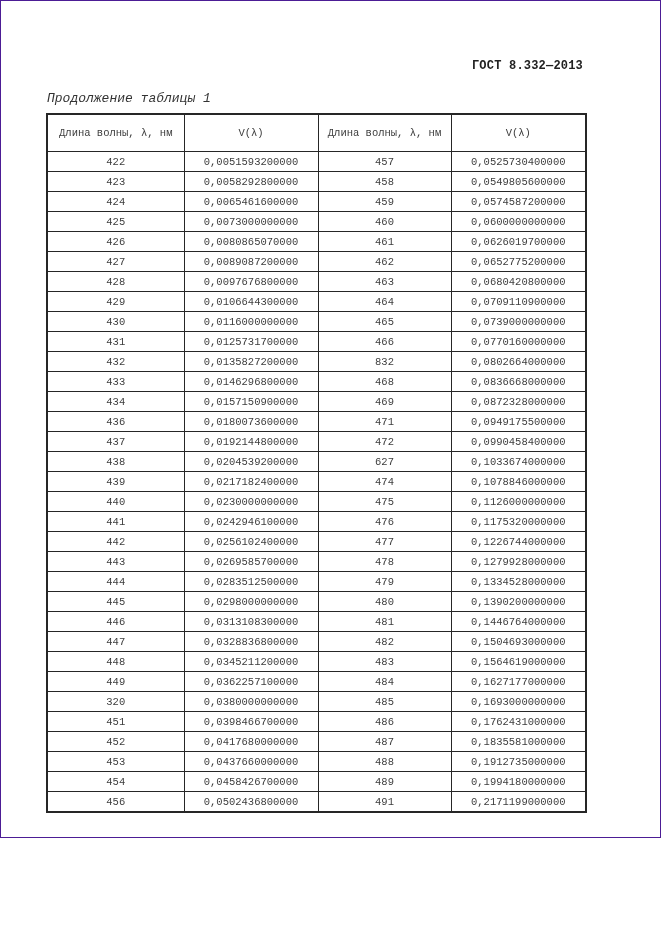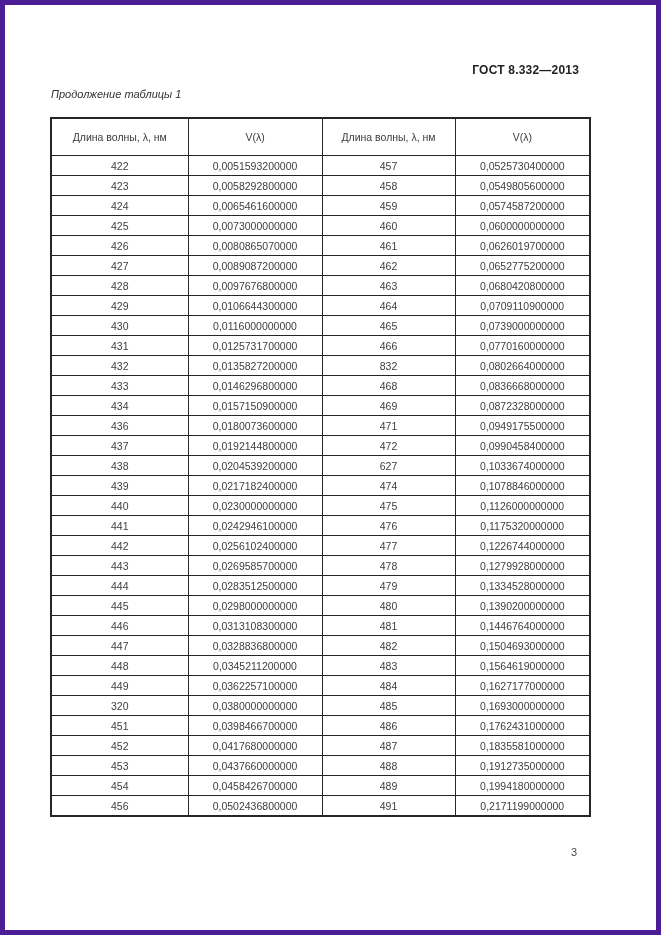--- a/index.html
+++ b/index.html
@@ -3,42 +3,42 @@
 <meta charset="utf-8">
 <style>
   html, body {
     margin: 0;
     padding: 0;
     background: #ffffff;
   }
   .page {
     position: relative;
     width: 661px;
-    height: 935px;
+    height: 838px;
     background: #ffffff;
     box-sizing: border-box;
-    border: 5px solid #4c1d95;
-    font-family: Liberation Sans, sans-serif;
+    border: 1px solid #4c1d95;
+    font-family: Liberation Mono, monospace;
     color: #3a3a3a;
     overflow: hidden;
   }
   .doc-code {
     position: absolute;
     top: 58px;
     right: 77px;
     font-size: 12px;
     font-weight: bold;
     color: #222222;
     letter-spacing: 0.2px;
   }
   .table-caption {
     position: absolute;
-    top: 83px;
+    top: 90px;
     left: 46px;
-    font-size: 11px;
+    font-size: 13px;
     font-style: italic;
     color: #333333;
   }
   table.data-table {
     position: absolute;
     top: 112px;
     left: 45px;
     width: 539px;
     border-collapse: collapse;
     table-layout: fixed;

